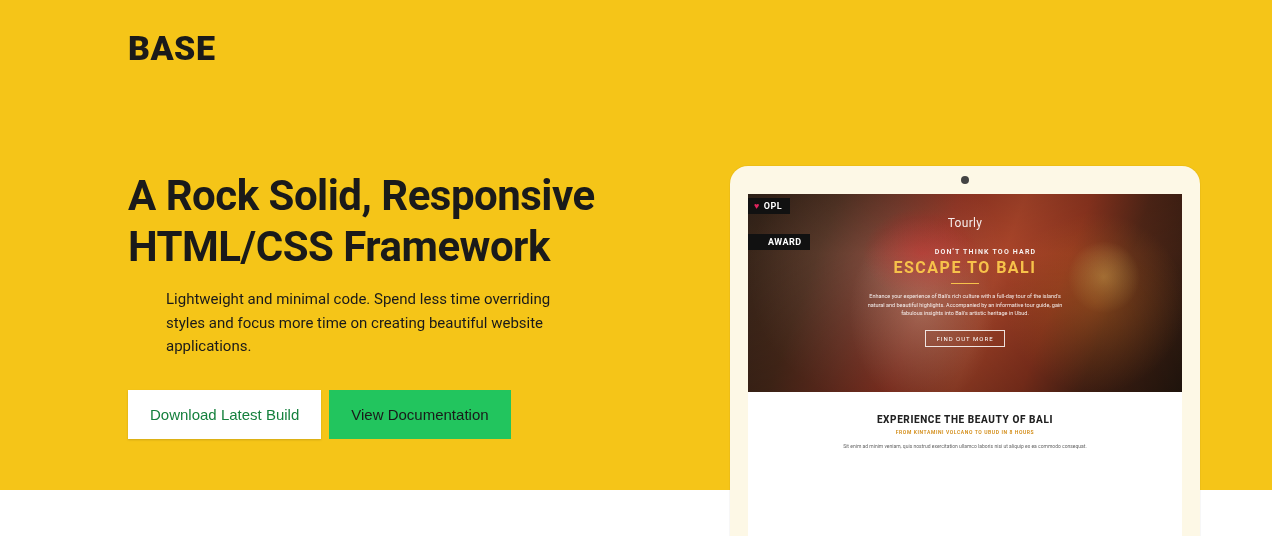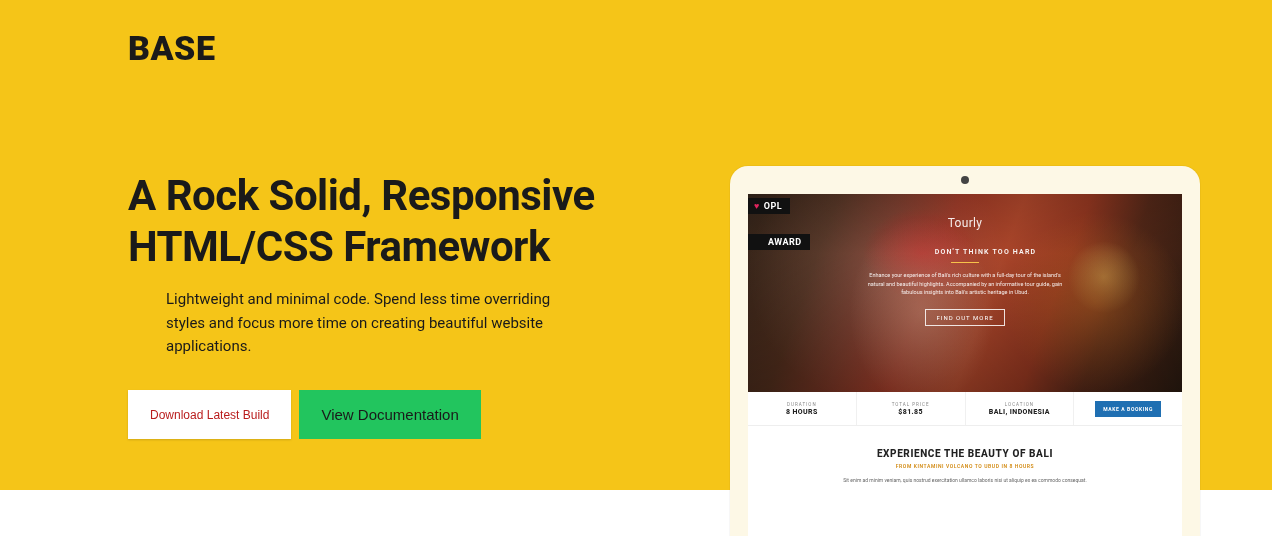--- a/index.html
+++ b/index.html
@@ -50,24 +50,24 @@
   }
   .btn-row {
     position: absolute;
     left: 128px;
     top: 390px;
     display: flex;
     gap: 8px;
   }
   .btn-primary {
     background: #ffffff;
-    color: #b91c1c;
+    color: #15803d;
     border: none;
     padding: 16px 22px;
-    font-size: 12px;
+    font-size: 15px;
     font-weight: 400;
     cursor: pointer;
     box-shadow: 0 1px 2px rgba(0,0,0,0.15);
   }
   .btn-secondary {
     background: #22c55e;
     color: #1a1a1a;
     border: none;
     padding: 16px 22px;
     font-size: 15px;
@@ -288,47 +288,31 @@
           <span class="heart">♥</span>
           <span>OPL</span>
         </div>
         <div class="badge award">
           <span>AWARD</span>
         </div>
         <div class="brand-tourly">Tourly</div>
 
         <div class="hero-center">
           <div class="overline">DON'T THINK TOO HARD</div>
+          <div class="hero-title">ESCAPE TO BALI</div>
           <div class="hero-underline"></div>
           <div class="hero-desc">
             <span>Enhance your experience of Bali's rich culture with a full-day tour of the island's</span><br>
             <span>natural and beautiful highlights. Accompanied by an informative tour guide, gain</span><br>
             <span>fabulous insights into Bali's artistic heritage in Ubud.</span>
           </div>
           <div class="hero-cta">FIND OUT MORE</div>
         </div>
       </div>
 
-      <div class="info-bar">
-        <div class="info-cell">
-          <div class="info-label">DURATION</div>
-          <div class="info-value">8 HOURS</div>
-        </div>
-        <div class="info-cell">
-          <div class="info-label">TOTAL PRICE</div>
-          <div class="info-value">$81.85</div>
-        </div>
-        <div class="info-cell">
-          <div class="info-label">LOCATION</div>
-          <div class="info-value">BALI, INDONESIA</div>
-        </div>
-        <div class="info-cell">
-          <div class="book-btn">MAKE A BOOKING</div>
-        </div>
-      </div>
 
       <div class="section-2">
         <div class="sec2-title">EXPERIENCE THE BEAUTY OF BALI</div>
         <div class="sec2-sub">FROM KINTAMINI VOLCANO TO UBUD IN 8 HOURS</div>
         <div class="sec2-body">Sit enim ad minim veniam, quis nostrud exercitation ullamco laboris nisi ut aliquip ex ea commodo consequat.</div>
       </div>
 
     </div>
   </div>
 </div>

